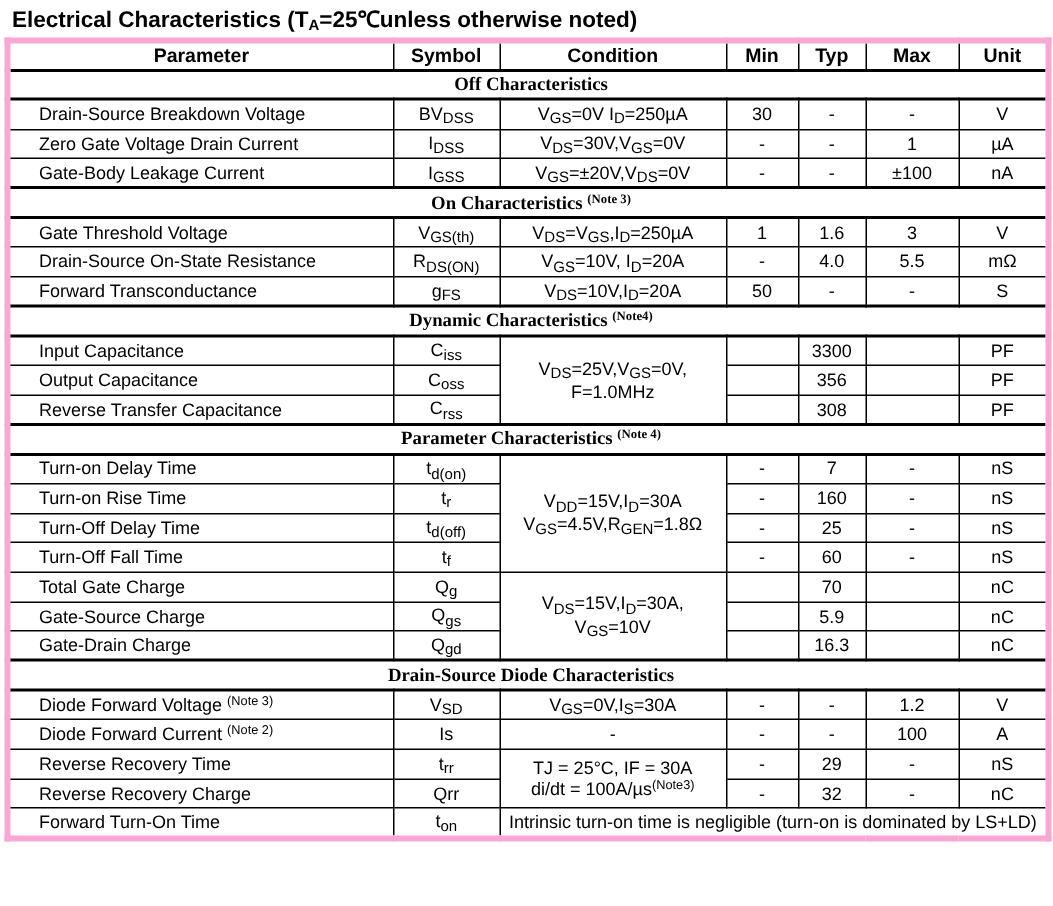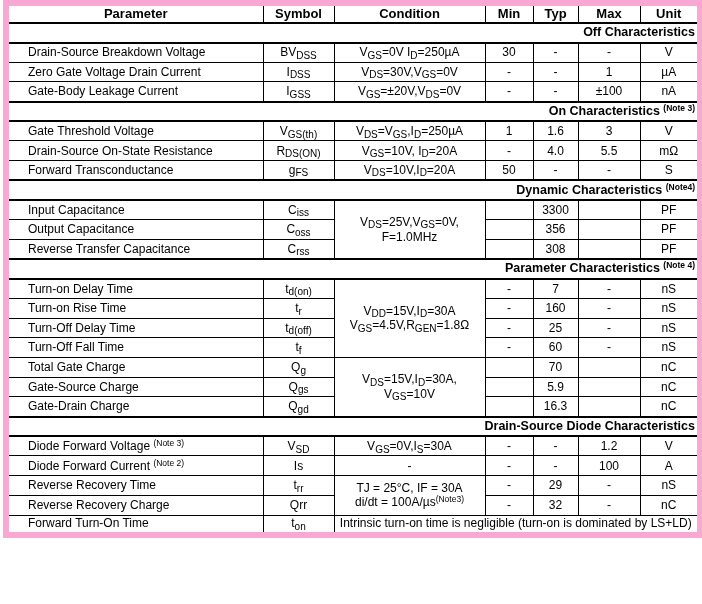--- a/index.html
+++ b/index.html
@@ -2,43 +2,44 @@
 <html><head>
 <meta charset="utf-8">
 <style>
   * { margin:0; padding:0; box-sizing:border-box; }
   html,body { background:#ffffff; width:702px; height:604px; overflow:hidden;
               font-family:"Liberation Sans", sans-serif; color:#000; }
   .page { width:702px; height:604px; background:#fff; }
   .title { font-size:15px; font-weight:bold; padding:2px 0 3px 8px; letter-spacing:0; }
   .title sub { font-size:10px; font-weight:bold; position:relative; top:2px; vertical-align:baseline; }
   table { border-collapse:collapse; table-layout:fixed; width:696px; margin-left:3px;
-          border:6px solid #f9a8d4; }
+          border:4px solid #f9a8d4; }
   col.c-param { width:257px; }
   col.c-sym   { width:71px; }
   col.c-cond  { width:151px; }
   col.c-min   { width:48px; }
   col.c-typ   { width:45px; }
   col.c-max   { width:62px; }
   col.c-unit  { width:60px; }
   th, td { border:1px solid #000; font-size:12px; text-align:center; vertical-align:middle;
            height:19.7px; padding:0 2px; line-height:1.22; overflow:hidden; white-space:nowrap; }
   th { font-size:13px; font-weight:bold; }
   td.param { text-align:left; padding-left:19px; }
-  td.section { text-align:right; padding-left:6px; font-weight:bold; font-size:12.5px;
-               border-top:2px solid #000; border-bottom:2px solid #000; }
+  td.section { text-align:center; padding-left:6px; font-weight:bold; font-size:12.5px;
+               border-top:2px solid #000; border-bottom:2px solid #000;font-family:Liberation Serif, serif; }
   td.cond div { }
   sub { font-size:10px; vertical-align:baseline; position:relative; top:2.5px; }
   sup { font-size:8.5px; vertical-align:baseline; position:relative; top:-4px; }
   td.section sup { font-weight:bold; font-size:8.5px; }
 </style>
 </head>
 <body>
 
 <div class="page">
+  <div class="title"><span>Electrical Characteristics (T</span><sub>A</sub><span>=25℃unless otherwise noted)</span></div>
 
   <table>
     <colgroup>
       <col class="c-param">
         <col class="c-sym">
         <col class="c-cond">
       <col class="c-min">
         <col class="c-typ">
         <col class="c-max">
         <col class="c-unit">

